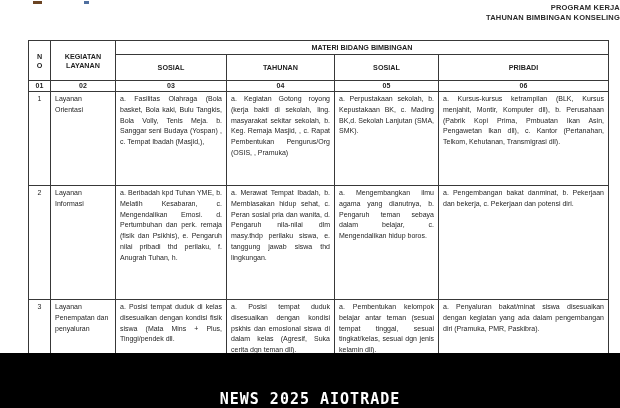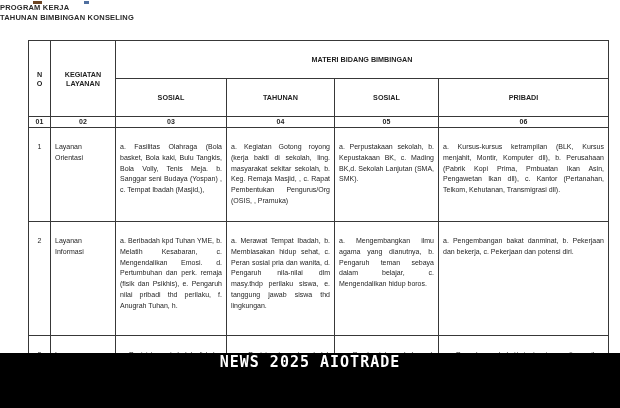--- a/index.html
+++ b/index.html
@@ -8,38 +8,38 @@
     background: #ffffff;
     position: relative;
     overflow: hidden;
     font-family: "Liberation Sans", sans-serif;
     color: #1f1f1f;
   }
 
   
   .doc-title {
     position: absolute; top: 3px; left: 0; width: 620px;
-    text-align: left; font-weight: bold;
+    text-align: right; font-weight: bold;
     font-size: 7.5px; line-height: 10px; letter-spacing: 0.2px;
     color: #2a2a2a;
   }
 
   
   .speck { position: absolute; top: 1px; height: 3px; }
   .speck-left  { left: 33px; width: 9px; background: #6b4423; }
   .speck-right { left: 84px; width: 5px; background: #4f6f9f; }
 
   
   table.program {
     position: absolute; left: 28px; top: 40px; width: 580px;
     border-collapse: collapse; table-layout: fixed;
   }
   table.program th, table.program td {
     border: 1px solid #383838;
-    padding: 14px 4px;
+    padding: 2px 4px;
     vertical-align: top;
     font-size: 7px;
     line-height: 10.8px;
     overflow: hidden;
     word-wrap: break-word;
   }
   table.program th {
     font-weight: bold; text-align: center; vertical-align: middle;
     font-size: 7.2px; line-height: 9px;
   }
@@ -52,21 +52,21 @@
   tr.r2 { height: 114px; }
   tr.r3 { height: 80px; }
   td.cell-no { text-align: center; }
   td.cell-kegiatan { text-align: left; }
   td.cell-body { text-align: justify; }
 
   
   .footer-bar {
     position: absolute; left: 0; top: 353px; width: 620px; height: 55px;
     background: #000000; z-index: 5;
-    display: flex; align-items: flex-start; justify-content: center;
+    display: flex; align-items: flex-end; justify-content: center;
   }
   .footer-bar .bar-text {
     font-family: "DejaVu Sans Mono", monospace;
     font-weight: bold; font-size: 15px; letter-spacing: 1px;
     color: #ffffff;
   }
 </style>
 </head>
 <body>
 

